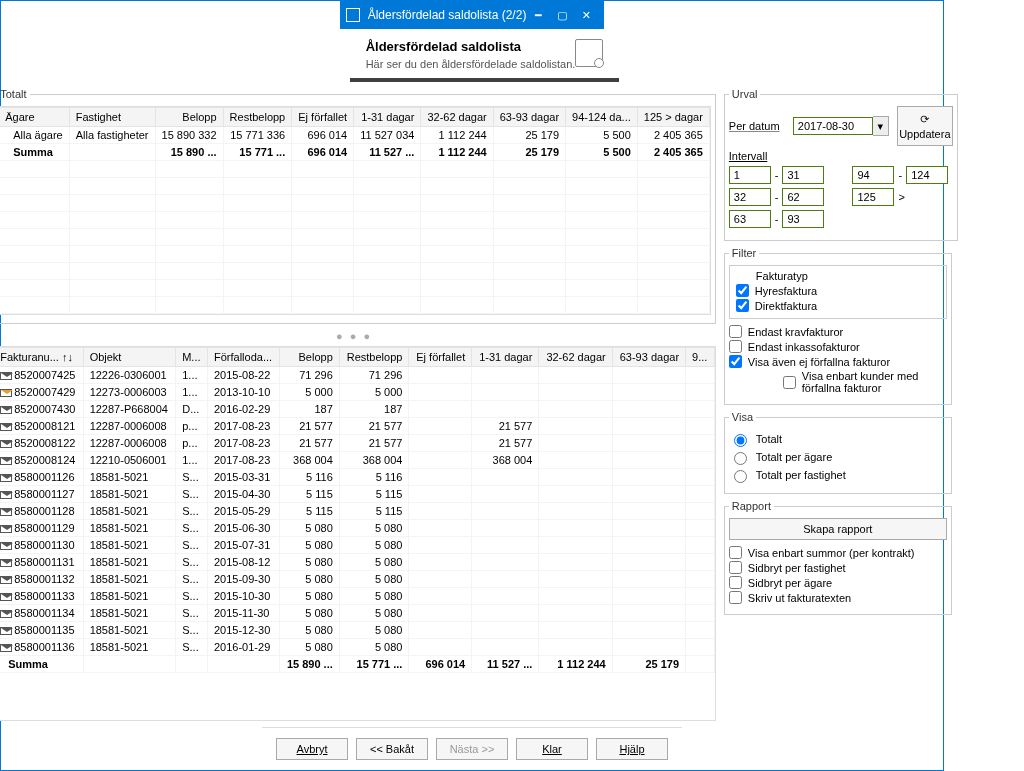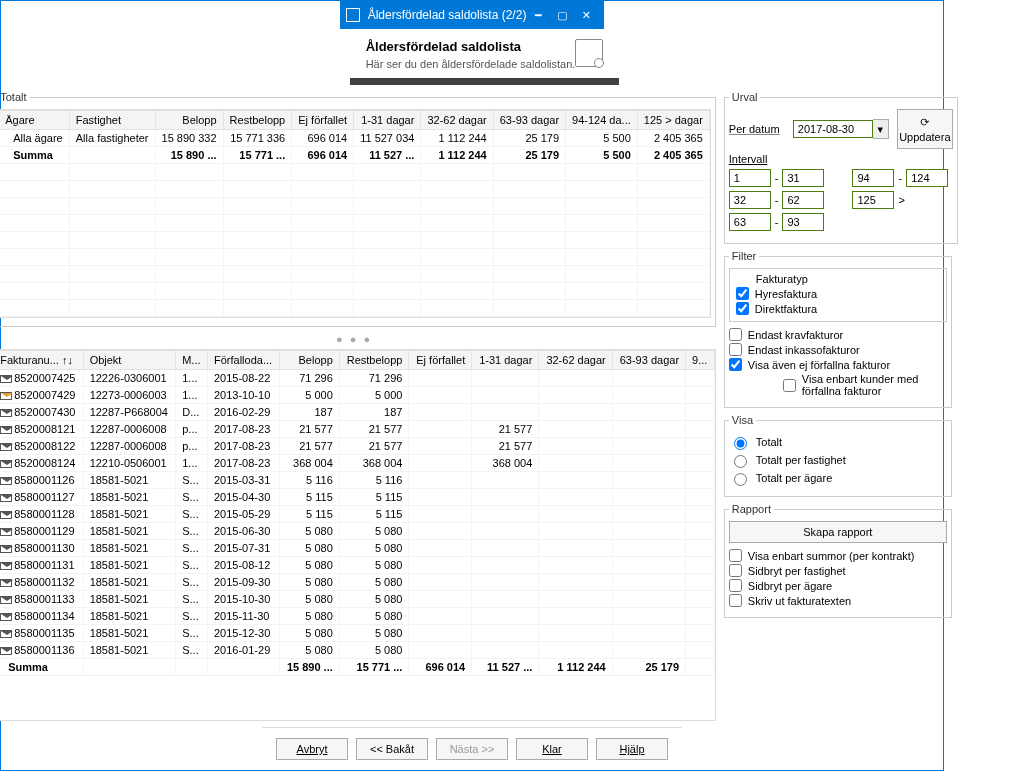--- a/index.html
+++ b/index.html
@@ -2,21 +2,21 @@
 <html><head>
 <meta charset="utf-8">
 <style>
 * { box-sizing: border-box; font-family: "Segoe UI", Tahoma, sans-serif; font-size: 11px; }
 body { margin: 0; background: #fff; }
 .window { width: 944px; height: 771px; background: #fff; border: 1px solid #0078d7; display: flex; flex-direction: column; align-items: center; }
 .titlebar { background: #0078d7; color: #fff; height: 28px; display: flex; align-items: center; padding: 0 6px; }
 .titlebar .icon { width: 14px; height: 14px; border: 1px solid #fff; margin-right: 8px; }
 .titlebar .title { flex: 1; text-align: center; font-size: 12px; }
 .titlebar .wbtn { width: 24px; text-align: center; cursor: pointer; }
-.header { padding: 10px 16px 8px; border-bottom: 7px solid #404040; display: flex; align-items: flex-start; margin-left: 25px; }
+.header { padding: 10px 16px 8px; border-bottom: 4px solid #404040; display: flex; align-items: flex-start; margin-left: 25px; }
 .header-left { flex: 1; }
 .header h1 { font-size: 13px; font-weight: bold; margin: 0 0 4px; }
 .header p { margin: 0; color: #555; }
 .header-icon { width: 28px; height: 28px; border: 1px solid #888; border-radius: 2px; position: relative; }
 .header-icon::after { content:""; position:absolute; right:-2px; bottom:-2px; width:8px; height:8px; border:1px solid #888; background:#fff; border-radius:50%; }
 .body { flex: 1; display: flex; padding: 6px 12px; gap: 8px; overflow: hidden; }
 .main { flex: 1; display: flex; flex-direction: column; gap: 6px; overflow: hidden; }
 .side { width: 228px; display: flex; flex-direction: column; gap: 6px; }
 fieldset { border: 1px solid #ccc; padding: 6px 4px 8px; margin: 0; }
 legend { font-size: 11px; padding: 0 3px; color: #333; }
@@ -542,25 +542,25 @@
 
       <fieldset>
         <legend>Visa</legend>
         <div id="visa-opts">
             <div class="rad">
               <input type="radio" name="visa" checked="" style="">
               <span>Totalt</span>
             </div>
             <div class="rad">
               <input type="radio" name="visa" style="">
-              <span>Totalt per fastighet</span>
+              <span>Totalt per ägare</span>
             </div>
             <div class="rad">
               <input type="radio" name="visa" style="">
-              <span>Totalt per ägare</span>
+              <span>Totalt per fastighet</span>
             </div>
           </div>
       </fieldset>
 
       <fieldset>
         <legend>Rapport</legend>
         <div class="btn" style="width:100%;margin-bottom:6px;">Skapa rapport</div>
         <div id="rapport-opts">
             <div class="chk">
               <input type="checkbox" style="">

